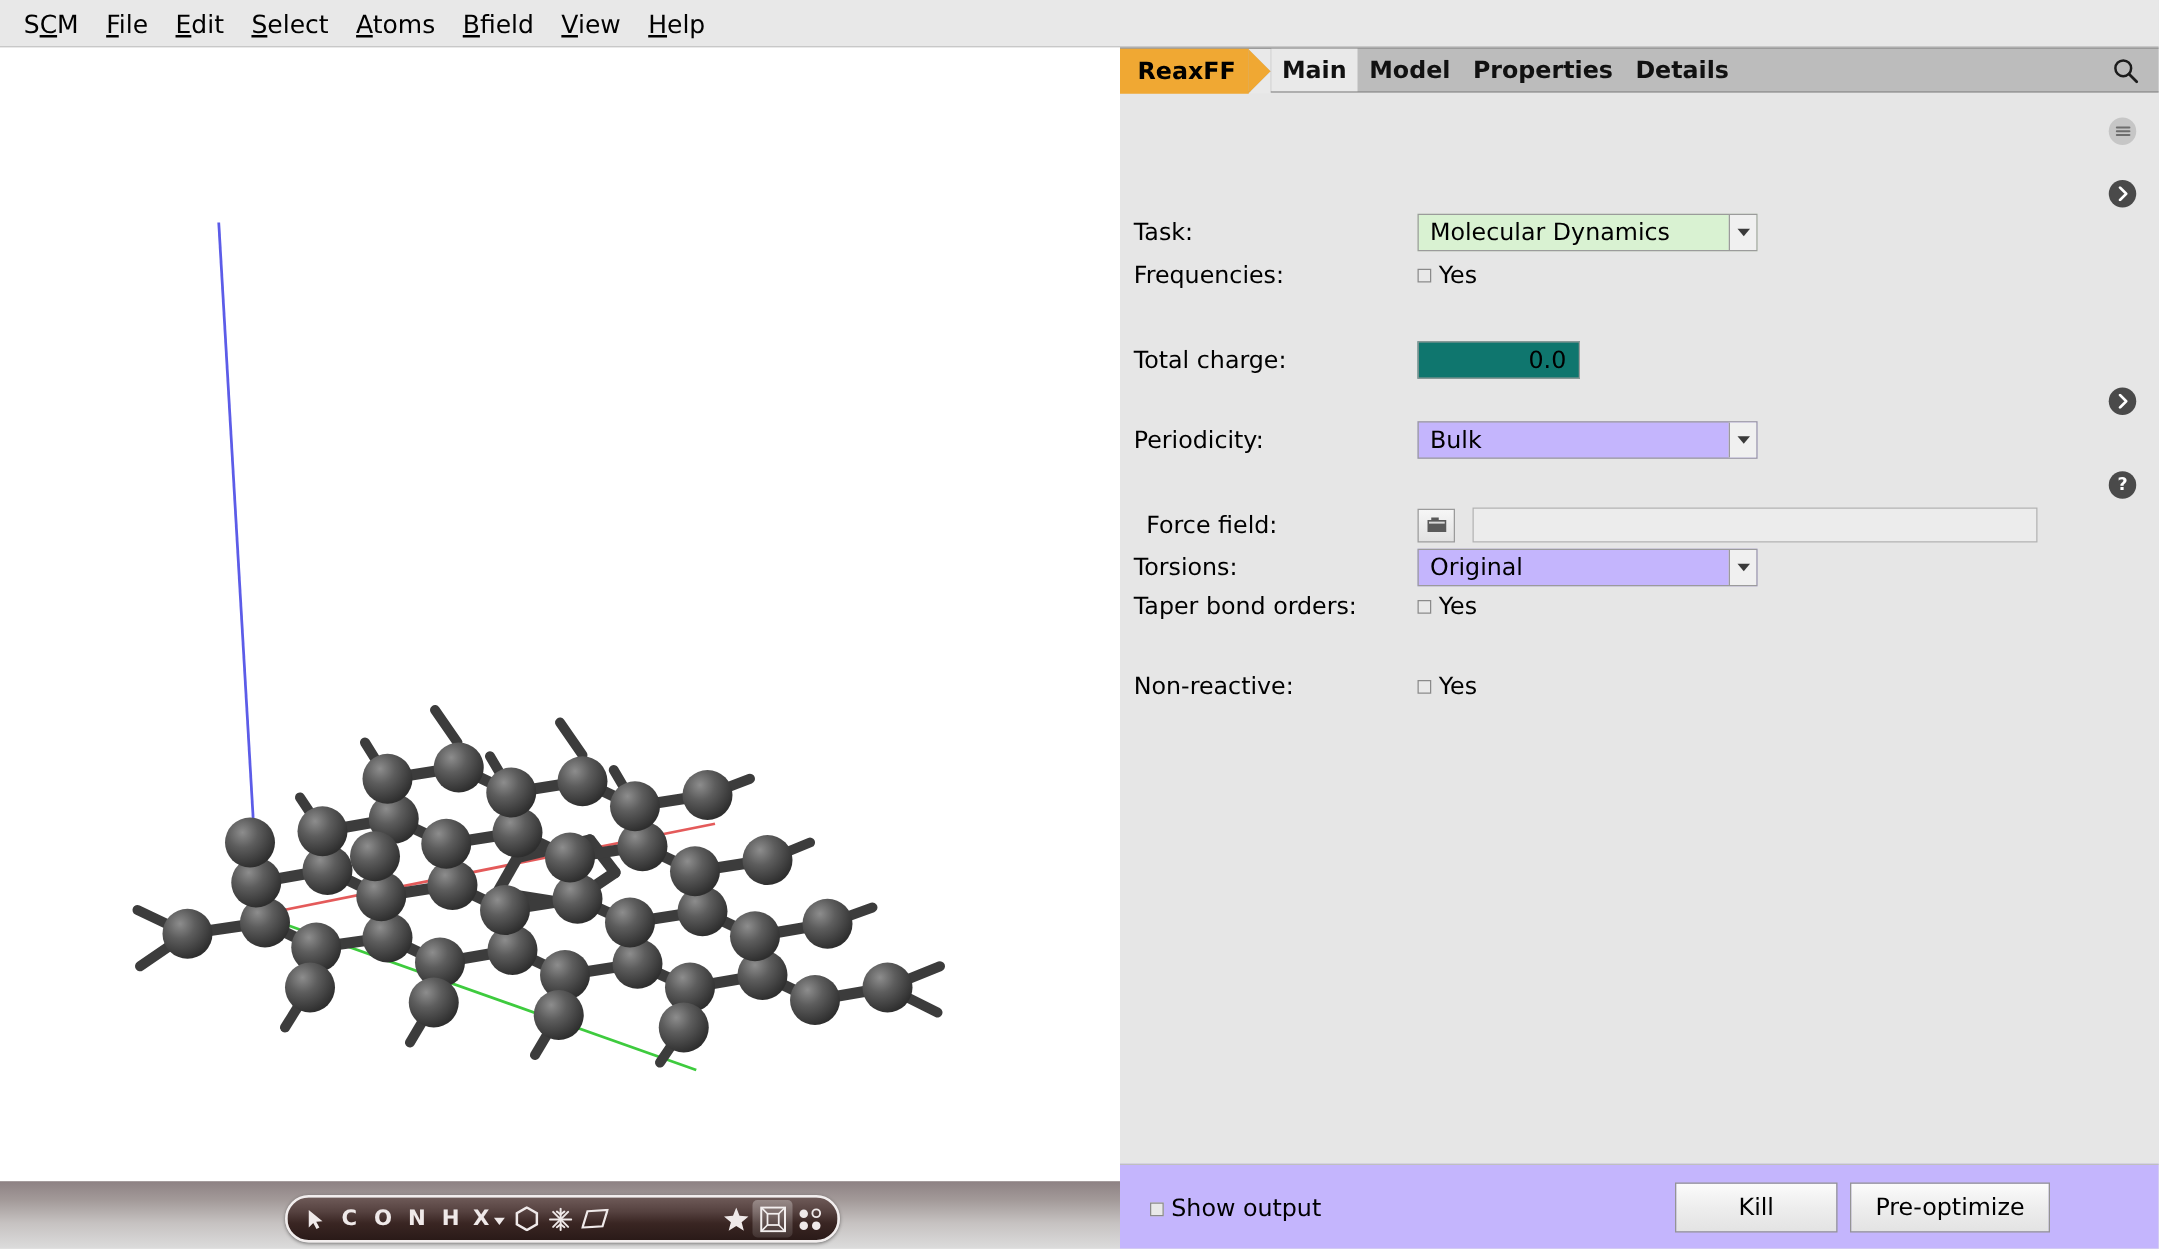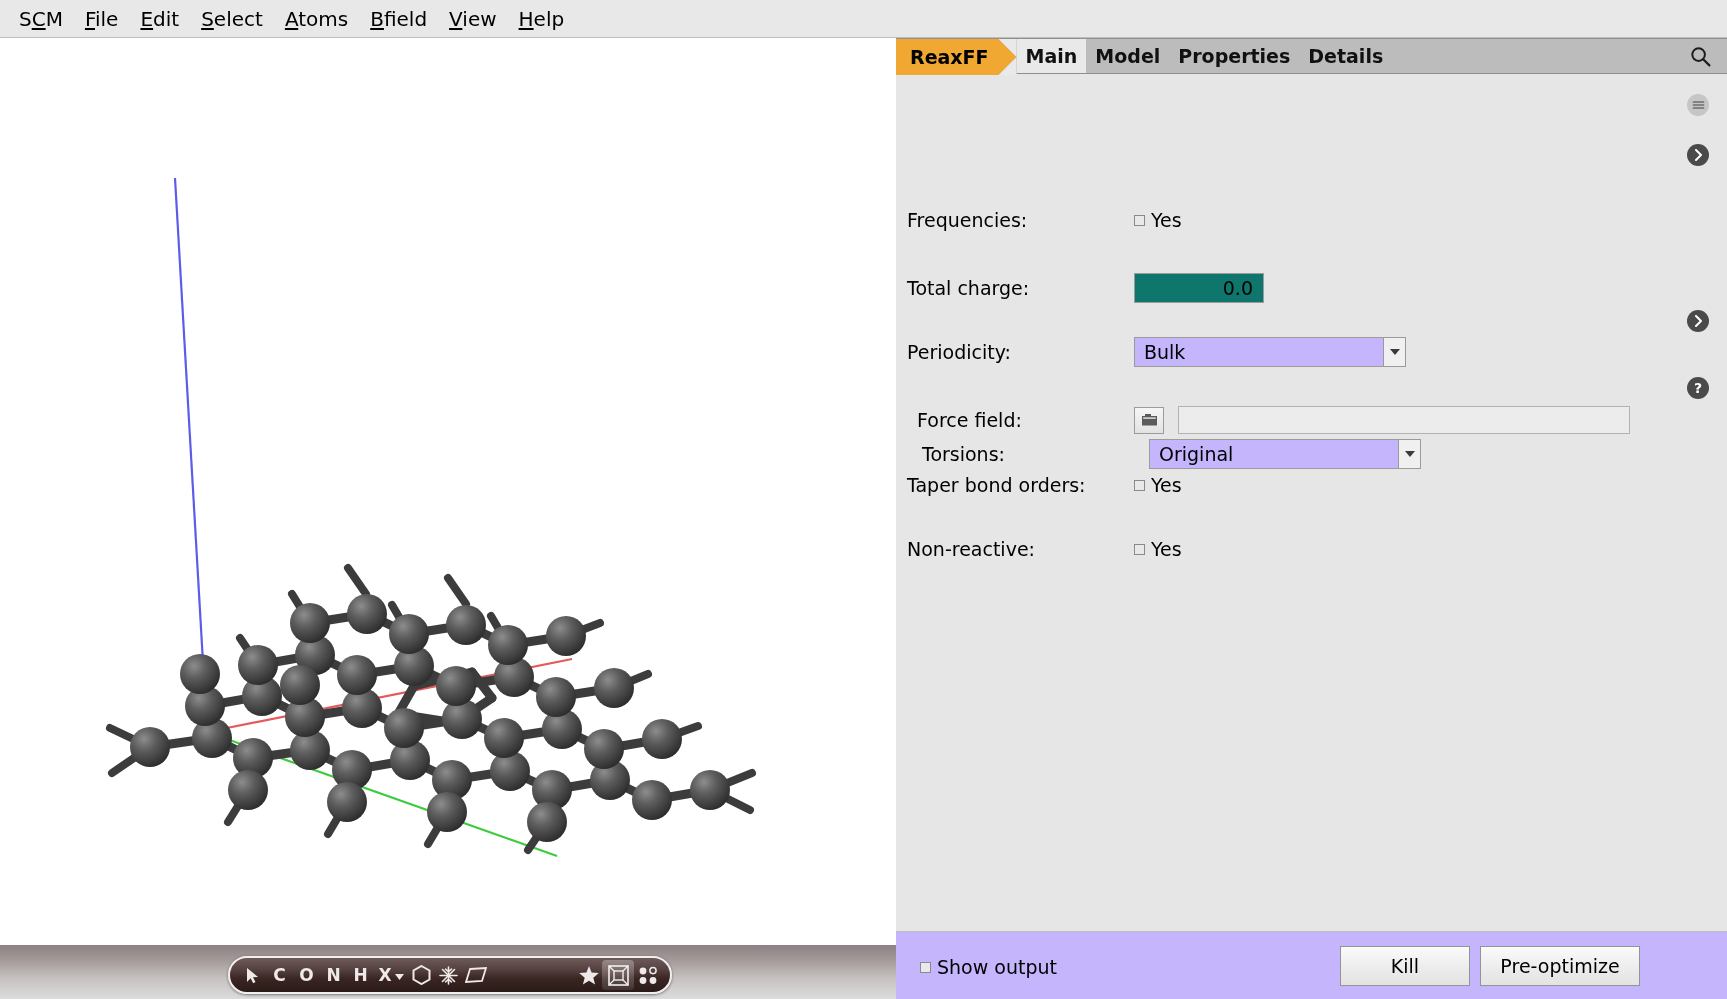--- a/index.html
+++ b/index.html
@@ -472,20 +472,29 @@
       <svg width="9" height="12" viewBox="0 0 9 12">
         <path d="M2 1 L7 6 L2 11" fill="none" stroke="#fff" stroke-width="2" stroke-linecap="round" stroke-linejoin="round"></path>
       </svg>
     </div>
     <div class="round-btn" style="left:791px; top:339px;">
       <span style="font-size:14px;font-weight:bold">?</span>
     </div>
 
     <div id="form">
 
+      <div class="row" style="left:0; top:96px; width:831px;">
+        <div class="lbl" style="width:238px; padding-left:11px;">Task:</div>
+        <div class="combo green">
+          <span>Molecular Dynamics</span>
+          <span class="arrowbox">
+              <i></i>
+            </span>
+        </div>
+      </div>
 
       <div class="row" style="left:0; top:134px; width:831px;">
         <div class="lbl" style="width:238px; padding-left:11px;">Frequencies:</div>
         <div class="check-wrap">
           <span class="check-box"></span>
           <span class="check-lbl">Yes</span>
         </div>
       </div>
 
       <div class="row" style="left:0; top:198px; width:831px;">
@@ -510,21 +519,21 @@
         <div class="browse-btn">
           <svg width="17" height="14" viewBox="0 0 17 14">
             <path d="M1 3 L1 12.5 L16 12.5 L16 3 Z" fill="#5a5a5a"></path>
             <rect x="4" y="1" width="6" height="2.4" fill="#5a5a5a"></rect>
             <rect x="2.2" y="4.3" width="12.6" height="1.6" fill="#d9d9d9"></rect>
           </svg>
         </div>
         <div class="textfield" style="margin-left:14px;" title=""></div>
       </div>
 
-      <div class="row" style="left:0; top:364px; width:717px;margin-left:15px;">
+      <div class="row" style="left:0; top:364px; width:717px;">
         <div class="lbl" style="width:238px; padding-left:11px;">Torsions:</div>
         <div class="combo">
           <span>Original</span>
           <span class="arrowbox">
               <i></i>
             </span>
         </div>
       </div>
 
       <div class="row" style="left:0; top:399px; width:831px;">

